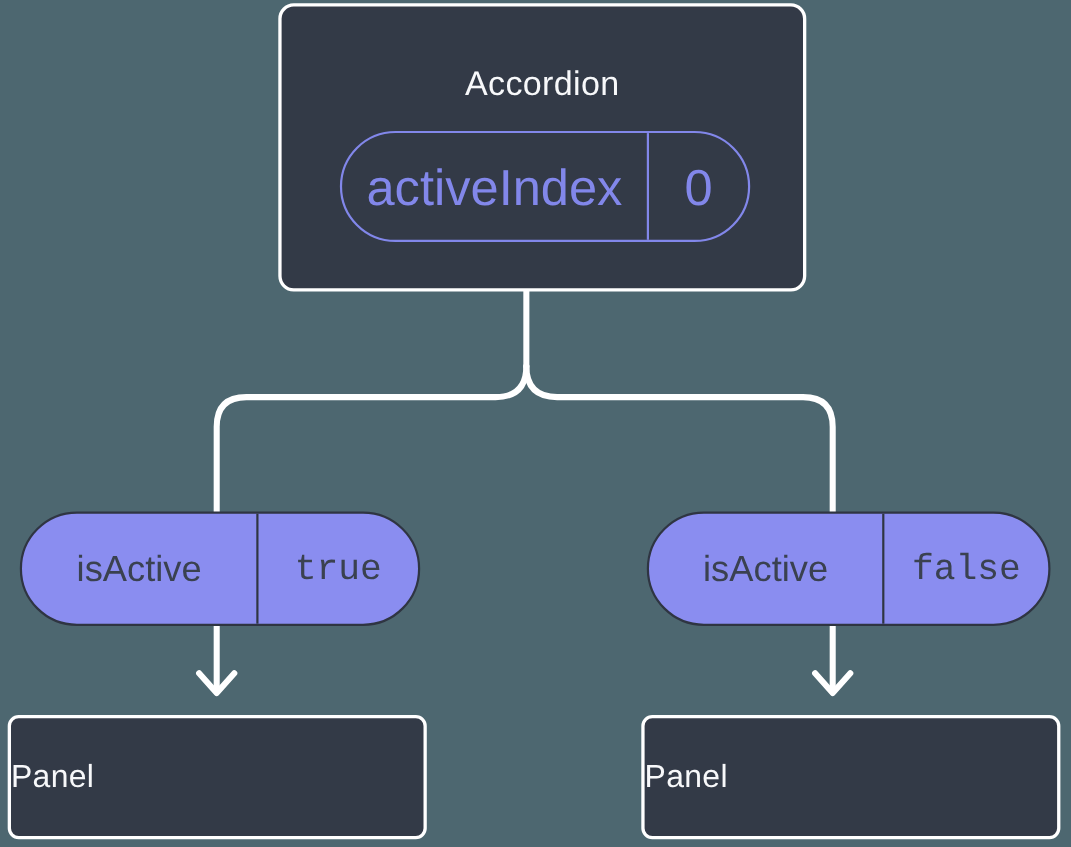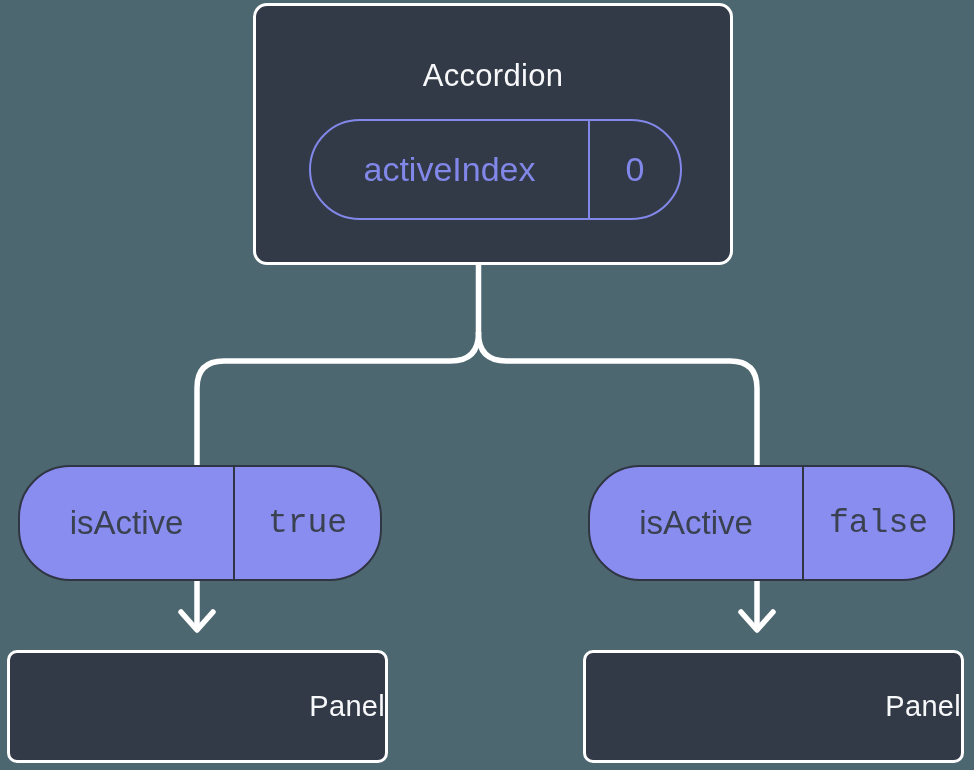--- a/index.html
+++ b/index.html
@@ -62,38 +62,38 @@
   }
   .prop-pill {
     position: absolute;
     left: 53px; top: 113px;
     width: 373px; height: 101px;
     border: 2px solid var(--accent-purple);
     border-radius: 51px;
     display: flex;
     align-items: stretch;
     color: var(--accent-purple);
-    font-size: 34px;
+    font-size: 46px;
   }
   .prop-pill .pill-name {
     width: 277px;
     display: flex;
     align-items: center;
     justify-content: center;
   }
   .prop-pill .pill-value {
     flex: 1;
     display: flex;
     align-items: center;
     justify-content: center;
     border-left: 2px solid var(--accent-purple);
   }
   .state-pill {
     position: absolute;
-    height: 116px;
+    height: 104px;
     background: var(--pill-fill);
     border: 2.5px solid var(--pill-border);
     border-radius: 52px;
     display: flex;
     align-items: stretch;
     color: var(--pill-text);
     font-size: 33px;
   }
   .state-pill .pill-name {
     display: flex;
@@ -110,21 +110,21 @@
   }
   .state-pill-left { left: 18px; top: 465px; width: 364px; }
   .state-pill-left .pill-name { width: 213px; }
   .state-pill-right { left: 588px; top: 465px; width: 367px; }
   .state-pill-right .pill-name { width: 212px; }
   .node-panel {
     width: 381px; height: 113px;
     border-radius: 10px;
     display: flex;
     align-items: center;
-    justify-content: flex-end;
+    justify-content: flex-start;
     font-size: 29px;
     font-weight: 500;
     letter-spacing: 0.3px;
   }
   .node-panel-left  { left: 7px;   top: 650px; }
   .node-panel-right { left: 583px; top: 650px; }
 </style>
 </head>
 <body>
 

